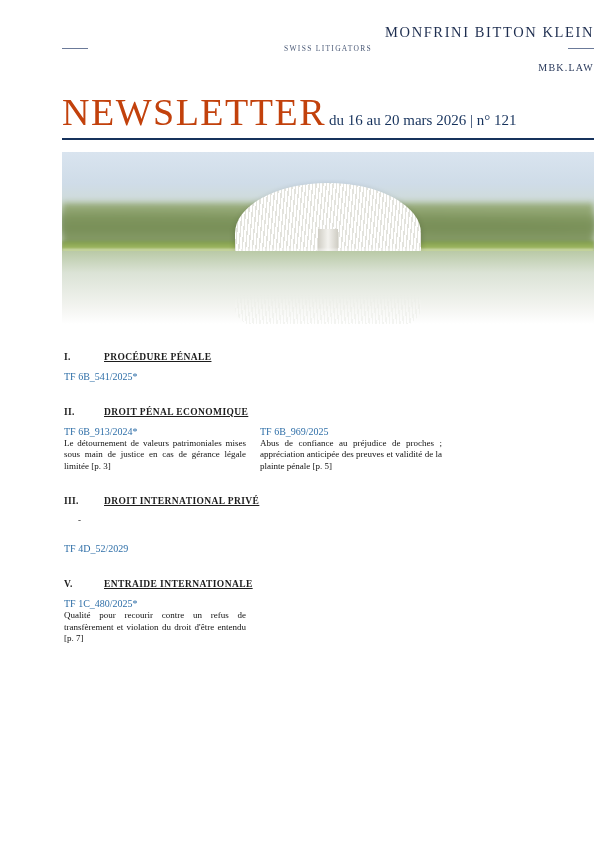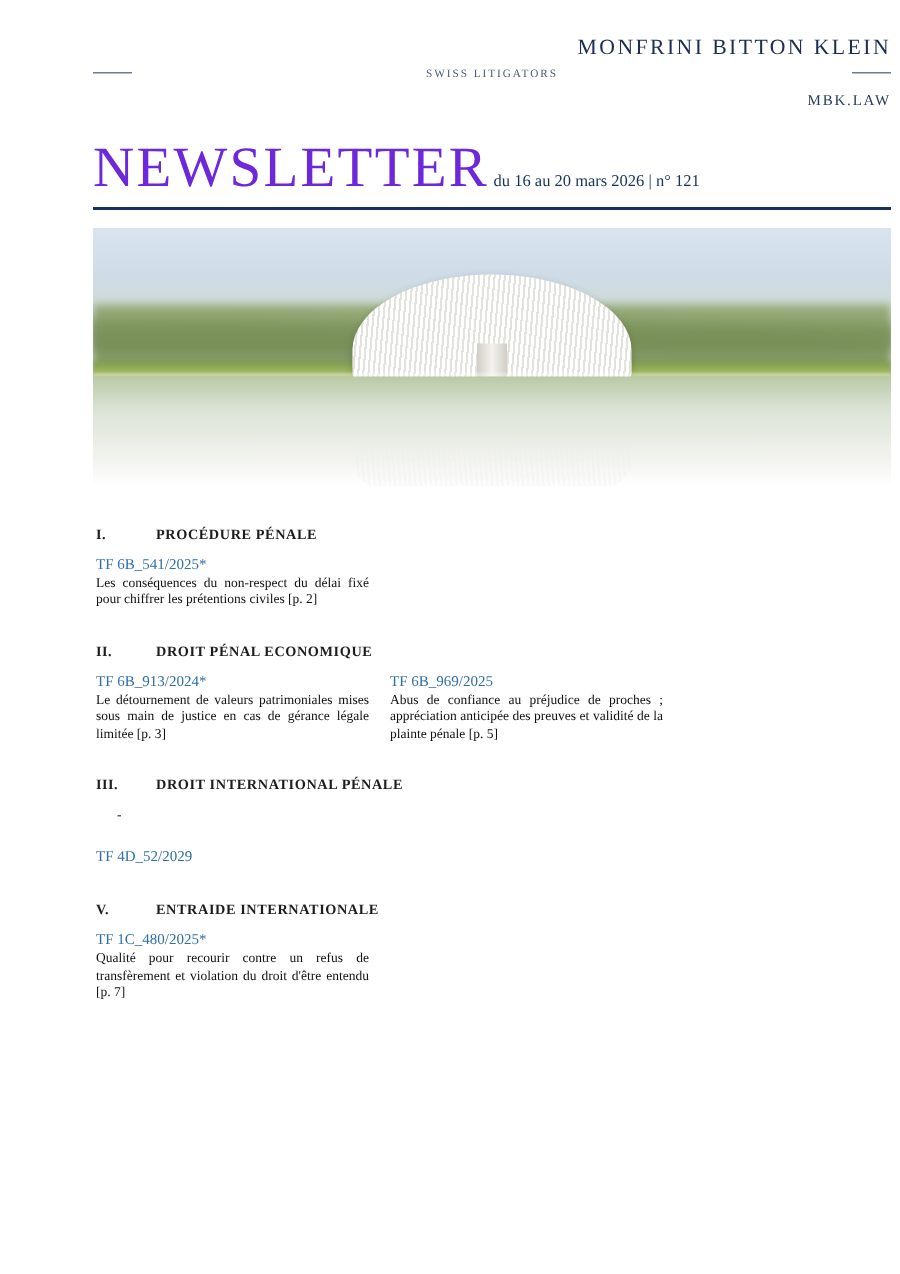--- a/index.html
+++ b/index.html
@@ -65,25 +65,25 @@
   
   .title-block {
     margin-top: 20px;
     display: flex;
     align-items: baseline;
   }
   .newsletter-word {
     font-family: "Liberation Serif", serif;
     font-size: 38px;
     letter-spacing: 1.5px;
-    color: #6d28d9;
+    color: #c2410c;
     line-height: 1;
   }
   .issue-line {
-    font-size: 11px;
+    font-size: 15px;
     color: #16325c;
     margin-left: 3px;
     white-space: nowrap;
   }
   .title-rule {
     margin-top: 7px;
     height: 1.6px;
     background: #16325c;
   }
 
@@ -226,20 +226,21 @@
     color: #1d1d1d;
     letter-spacing: .3px;
     margin-bottom: 9px;
   }
   .section-num {
     width: 40px;
     flex: 0 0 40px;
   }
   .section-title {
     letter-spacing: .4px;
+    text-decoration: underline;
   }
   .cols {
     display: flex;
     gap: 14px;
   }
   .col {
     width: 182px;
     flex: 0 0 182px;
   }
   .ref {
@@ -302,21 +303,20 @@
   <div class="toc">
 
     <div class="section">
       <div class="section-head">
         <span class="section-num">I.</span>
         <span class="section-title">PROCÉDURE PÉNALE</span>
       </div>
       <div class="cols">
         <div class="col">
           <div class="ref">TF 6B_541/2025*</div>
-          <div class="desc">Les conséquences du non-respect du délai fixé pour chiffrer les prétentions civiles [p. 2]</div>
         </div>
         <div class="col"></div>
       </div>
     </div>
 
     <div class="gap-md"></div>
 
     <div class="section">
       <div class="section-head">
         <span class="section-num">II.</span>
@@ -332,21 +332,21 @@
           <div class="desc">Abus de confiance au préjudice de proches ; appréciation anticipée des preuves et validité de la plainte pénale [p. 5]</div>
         </div>
       </div>
     </div>
 
     <div class="gap-md"></div>
 
     <div class="section">
       <div class="section-head">
         <span class="section-num">III.</span>
-        <span class="section-title">DROIT INTERNATIONAL PÉNALE</span>
+        <span class="section-title">DROIT INTERNATIONAL PRIVÉ</span>
       </div>
       <div class="dash">-</div>
     </div>
 
     <div class="gap-sm"></div>
 
     <div class="section">
       <div class="cols">
         <div class="col">
           <div class="ref">TF 4D_52/2029</div>

